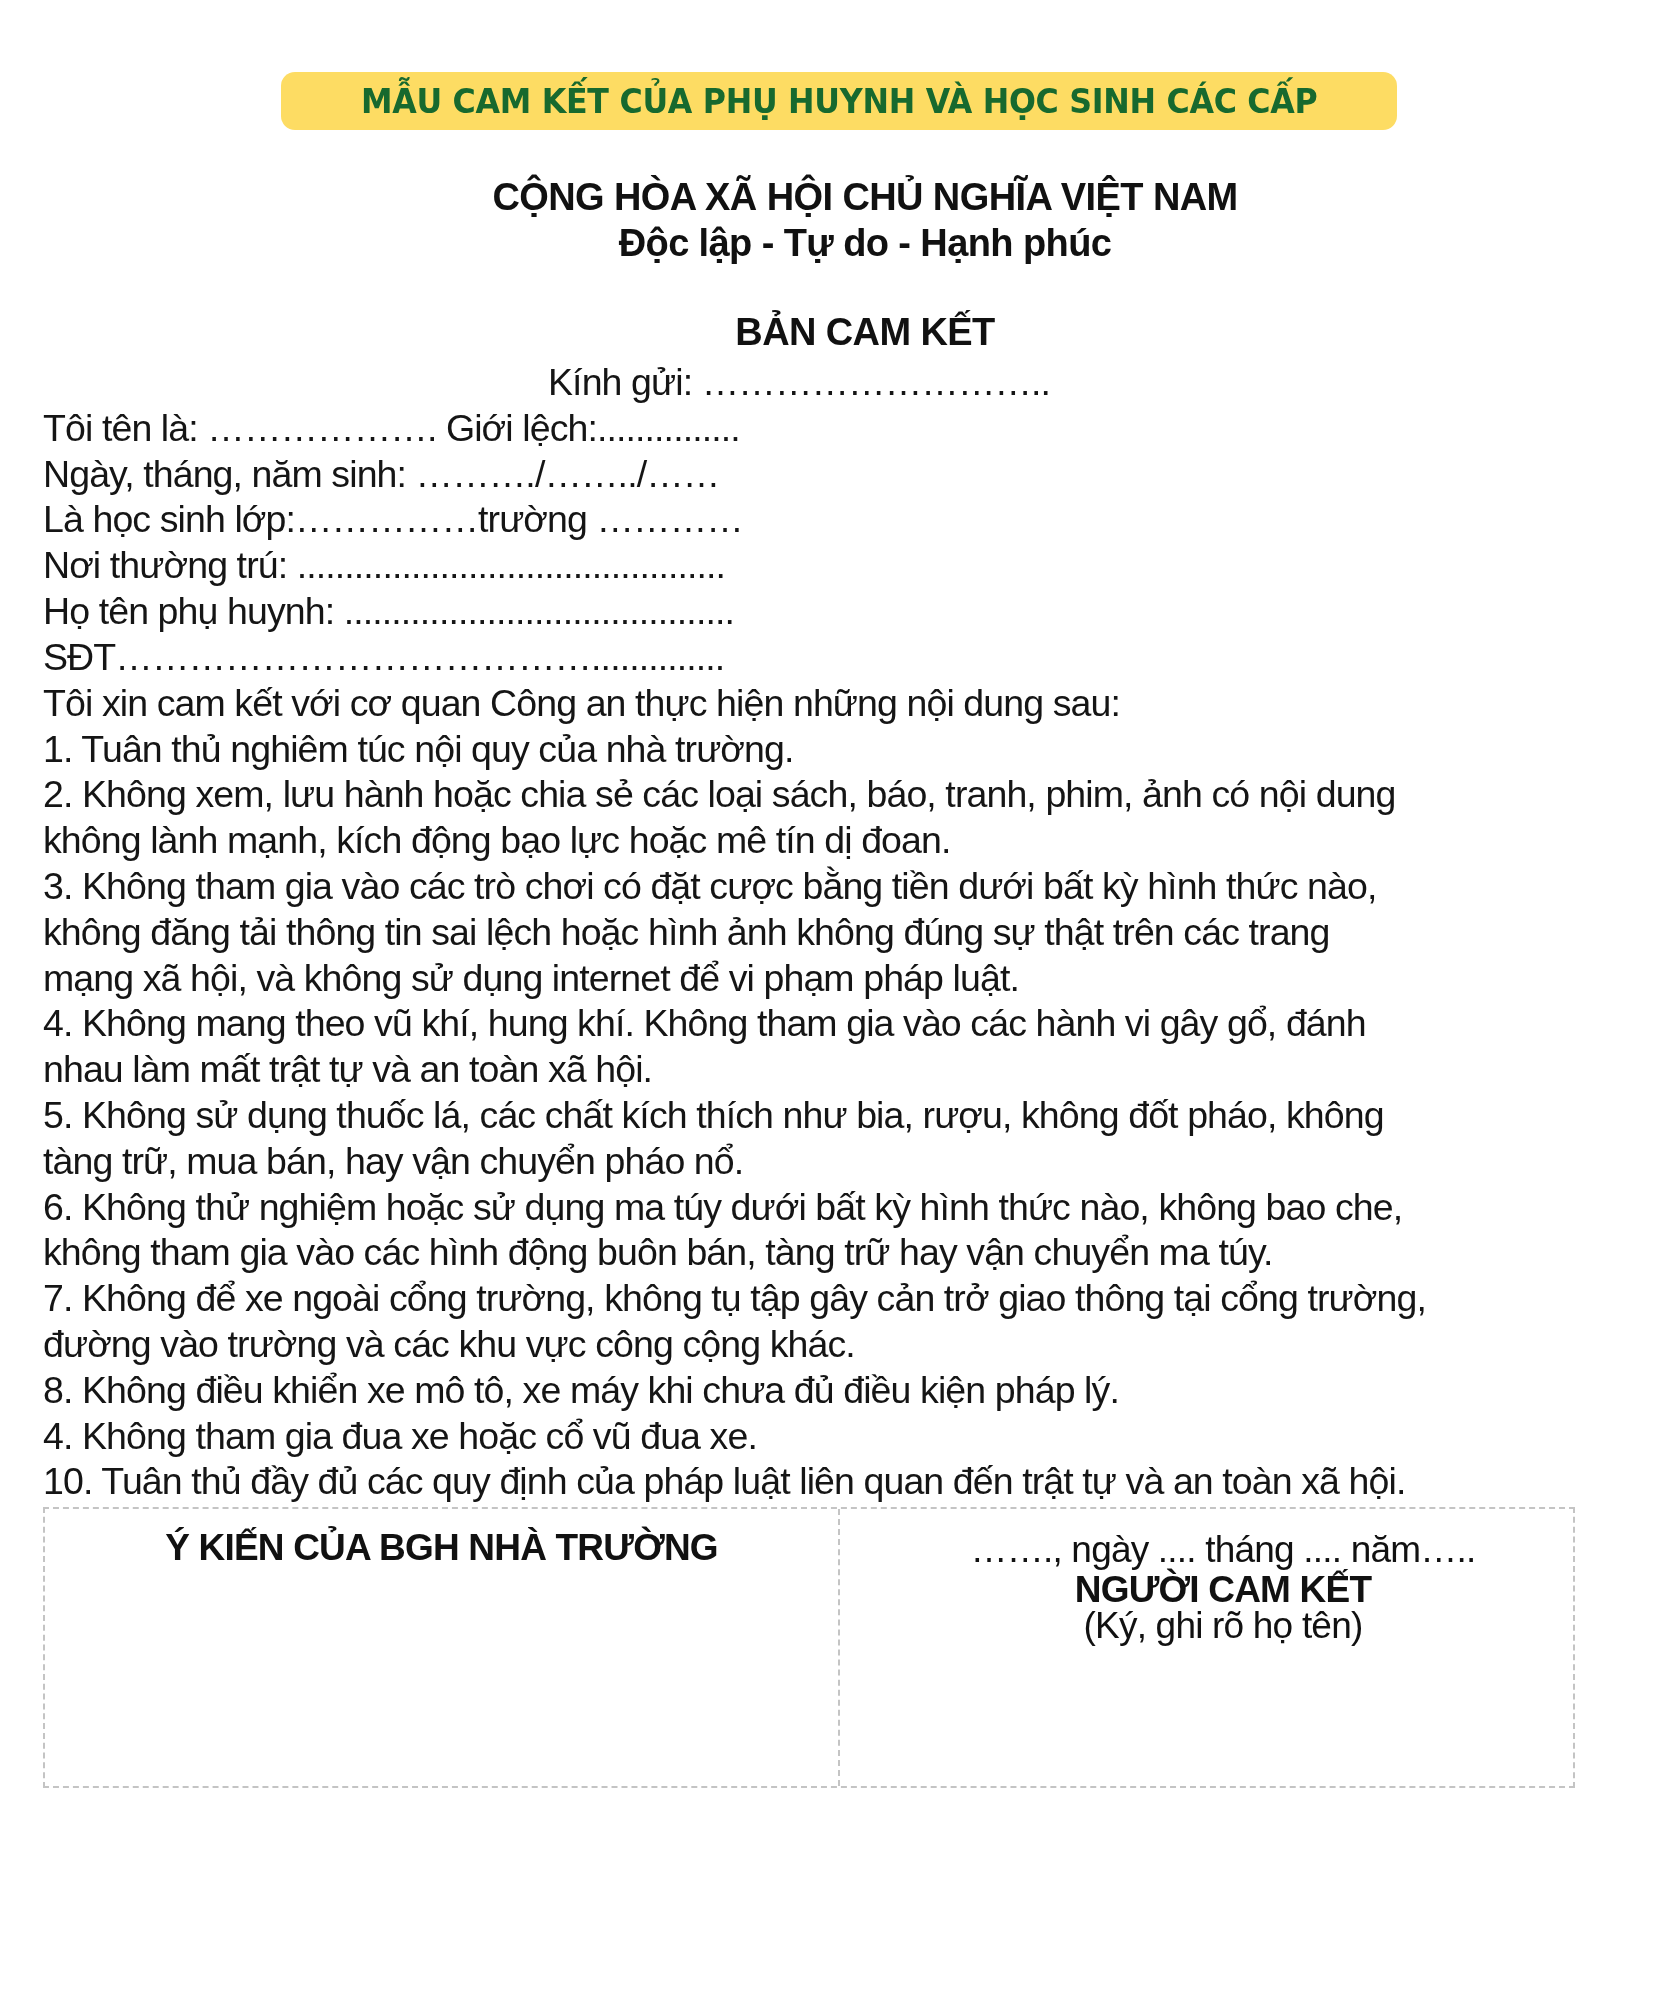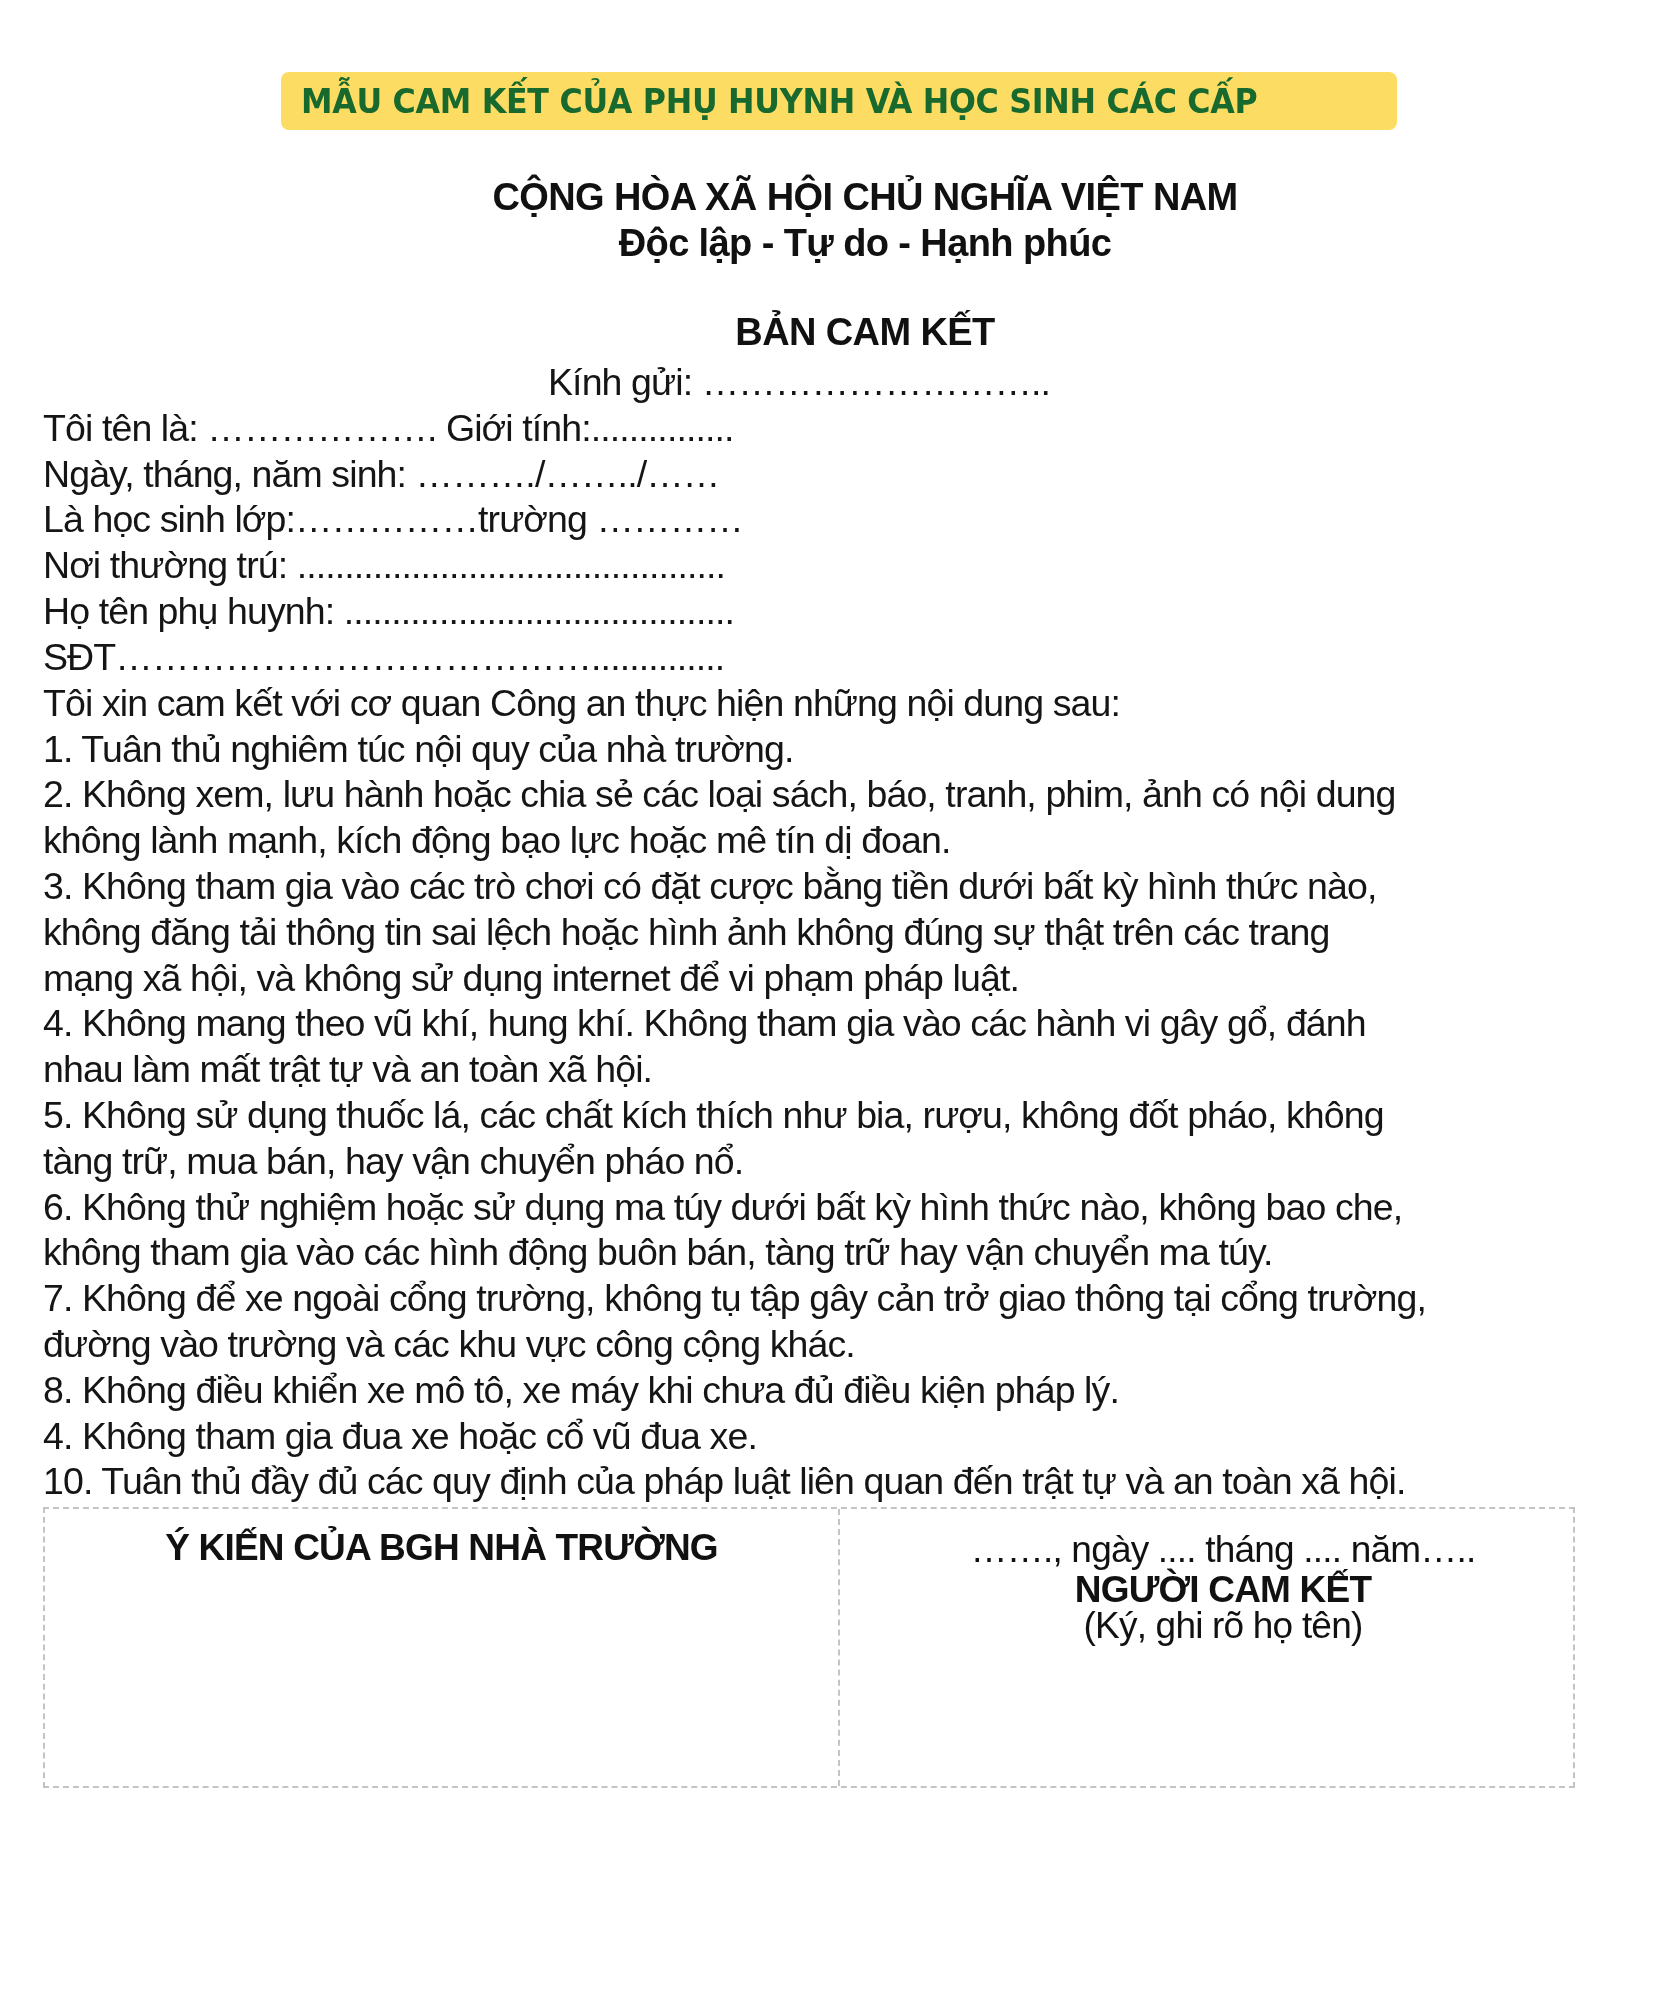--- a/index.html
+++ b/index.html
@@ -15,24 +15,24 @@
       color: #111111;
       font-family: "Liberation Sans", "DejaVu Sans", sans-serif;
     }
     .banner {
       position: absolute;
       left: 281px;
       top: 72px;
       width: 1116px;
       height: 58px;
       background: #FDDC63;
-      border-radius: 8px;
+      border-radius: 14px;
       display: flex;
       align-items: center;
-      justify-content: flex-start;
+      justify-content: center;
     }
     .banner-text {
       font-family: "DejaVu Sans", "Liberation Sans", sans-serif;
       font-weight: bold;
       font-size: 33px;
       color: #17692E;
       letter-spacing: -0.3px;
       white-space: nowrap;
       transform: scaleX(0.96);
     }
@@ -122,21 +122,21 @@
 <div class="banner">
   <span class="banner-text">MẪU CAM KẾT CỦA PHỤ HUYNH VÀ HỌC SINH CÁC CẤP</span>
 </div>
 
 <div class="center-line nation">CỘNG HÒA XÃ HỘI CHỦ NGHĨA VIỆT NAM</div>
 <div class="center-line motto">Độc lập - Tự do - Hạnh phúc</div>
 <div class="center-line doc-title">BẢN CAM KẾT</div>
 
 <div class="body-line recipient" style="top:360px">Kính gửi: ………………………..</div>
 
-<div class="body-line" style="top:406px">Tôi tên là: ………………. Giới tính:...............</div>
+<div class="body-line" style="top:406px">Tôi tên là: ………………. Giới lệch:...............</div>
 <div class="body-line" style="top:452px">Ngày, tháng, năm sinh: ………./……../……</div>
 <div class="body-line" style="top:497px">Là học sinh lớp:……………trường …………</div>
 <div class="body-line" style="top:543px">Nơi thường trú: .............................................</div>
 <div class="body-line" style="top:589px">Họ tên phụ huynh: .........................................</div>
 <div class="body-line" style="top:635px">SĐT…………………………………..............</div>
 
 <div class="body-line" style="top:681px">Tôi xin cam kết với cơ quan Công an thực hiện những nội dung sau:</div>
 
 <div class="body-line" style="top:727px">1. Tuân thủ nghiêm túc nội quy của nhà trường.</div>
 

